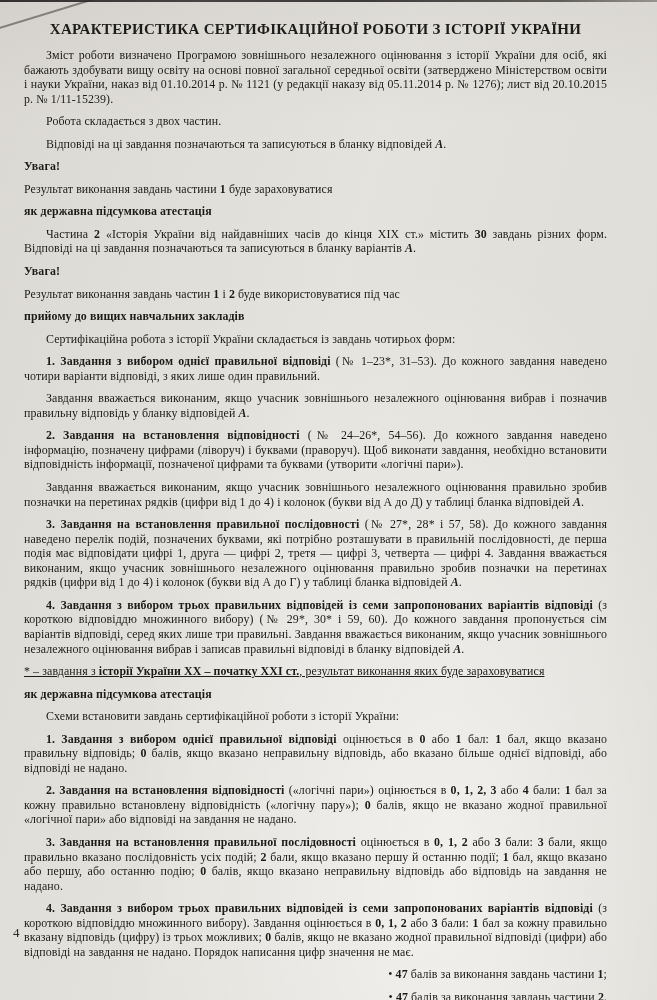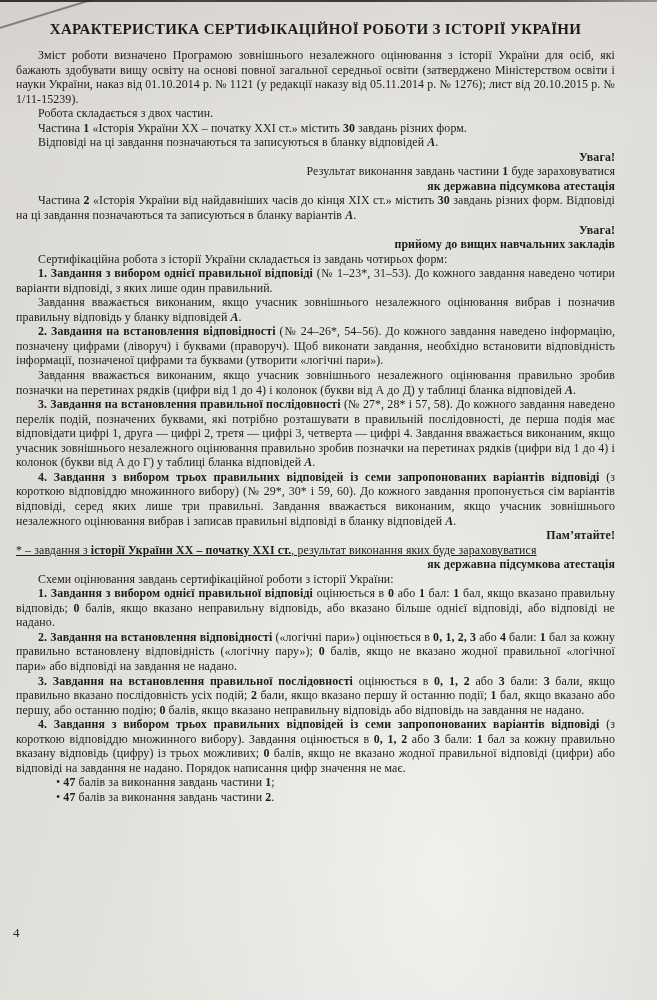--- a/index.html
+++ b/index.html
@@ -37,64 +37,63 @@
   }
   .title {
     text-align: center;
     font-weight: bold;
     font-size: 15px;
     line-height: 19px;
     letter-spacing: 0.3px;
     margin: 6px 0 9px 0;
     text-indent: 0;
   }
-  p { margin: 0; }
+  p { margin: 8px; }
   .j  { text-indent: 22px; }
   .jn { text-indent: 0; text-decoration: underline; }
-  .c  { text-align: right; text-indent: 0; }
-  .bullet { text-indent: 0; padding-left: 40px; text-align: left; }
+  .c  { text-align: left; text-indent: 0; }
+  .bullet { text-indent: 0; padding-left: 40px; text-align: right; }
   .b { font-weight: bold; }
   .i { font-style: italic; }
   .page-number {
     position: absolute;
     left: 13px; top: 925px;
     font-size: 13px;
     color: #2a2926;
   }
 </style>
 </head>
 <body>
 
 <div class="scan-edge-top"></div>
 <div class="scan-fold"></div>
 
 <div class="doc">
   <div class="title">ХАРАКТЕРИСТИКА СЕРТИФІКАЦІЙНОЇ РОБОТИ З ІСТОРІЇ УКРАЇНИ</div>
 
   <p class="j"><span>Зміст роботи визначено Програмою зовнішнього незалежного оцінювання з історії України для осіб, які бажають здобувати вищу освіту на основі повної загальної середньої освіти (затверджено Міністерством освіти і науки України, наказ від 01.10.2014 р. № 1121 (у редакції наказу від 05.11.2014 р. № 1276); лист від 20.10.2015 р. № 1/11-15239).</span></p>
   <p class="j"><span>Робота складається з двох частин.</span></p>
-  <p class="j"><span>Частина </span><span class="b">1</span><span> «Історія України ХХ – початку ХХІ ст.» містить </span><span class="b">30</span><span> завдань різних форм.</span></p>
   <p class="j"><span>Відповіді на ці завдання позначаються та записуються в бланку відповідей </span><span class="b i">А</span><span>.</span></p>
   <p class="c"><span class="b">Увага!</span></p>
   <p class="c"><span>Результат виконання завдань частини </span><span class="b">1</span><span> буде зараховуватися</span></p>
   <p class="c"><span class="b">як державна підсумкова атестація</span></p>
   <p class="j"><span>Частина </span><span class="b">2</span><span> «Історія України від найдавніших часів до кінця ХІХ ст.» містить </span><span class="b">30</span><span> завдань різних форм. Відповіді на ці завдання позначаються та записуються в бланку варіантів </span><span class="b i">А</span><span>.</span></p>
   <p class="c"><span class="b">Увага!</span></p>
+  <p class="c"><span>Результат виконання завдань частин </span><span class="b">1</span><span> і </span><span class="b">2</span><span> буде використовуватися під час</span></p>
   <p class="c"><span class="b">прийому до вищих навчальних закладів</span></p>
   <p class="j"><span>Сертифікаційна робота з історії України складається із завдань чотирьох форм:</span></p>
   <p class="j"><span class="b">1. Завдання з вибором однієї правильної відповіді</span><span> (№ 1–23*, 31–53). До кожного завдання наведено чотири варіанти відповіді, з яких лише один правильний.</span></p>
   <p class="j"><span>Завдання вважається виконаним, якщо учасник зовнішнього незалежного оцінювання вибрав і позначив правильну відповідь у бланку відповідей </span><span class="b i">А</span><span>.</span></p>
   <p class="j"><span class="b">2. Завдання на встановлення відповідності</span><span> (№ 24–26*, 54–56). До кожного завдання наведено інформацію, позначену цифрами (ліворуч) і буквами (праворуч). Щоб виконати завдання, необхідно встановити відповідність інформації, позначеної цифрами та буквами (утворити «логічні пари»).</span></p>
   <p class="j"><span>Завдання вважається виконаним, якщо учасник зовнішнього незалежного оцінювання правильно зробив позначки на перетинах рядків (цифри від 1 до 4) і колонок (букви від А до Д) у таблиці бланка відповідей </span><span class="b i">А</span><span>.</span></p>
   <p class="j"><span class="b">3. Завдання на встановлення правильної послідовності</span><span> (№ 27*, 28* і 57, 58). До кожного завдання наведено перелік подій, позначених буквами, які потрібно розташувати в правильній послідовності, де перша подія має відповідати цифрі 1, друга — цифрі 2, третя — цифрі 3, четверта — цифрі 4. Завдання вважається виконаним, якщо учасник зовнішнього незалежного оцінювання правильно зробив позначки на перетинах рядків (цифри від 1 до 4) і колонок (букви від А до Г) у таблиці бланка відповідей </span><span class="b i">А</span><span>.</span></p>
   <p class="j"><span class="b">4. Завдання з вибором трьох правильних відповідей із семи запропонованих варіантів відповіді</span><span> (з короткою відповіддю множинного вибору) (№ 29*, 30* і 59, 60). До кожного завдання пропонується сім варіантів відповіді, серед яких лише три правильні. Завдання вважається виконаним, якщо учасник зовнішнього незалежного оцінювання вибрав і записав правильні відповіді в бланку відповідей </span><span class="b i">А</span><span>.</span></p>
-  <p class="c"><span class="b">Пам’ятайте!</span></p>
   <p class="jn"><span>* – завдання з </span><span class="b">історії України ХХ – початку ХХІ ст.</span><span>, результат виконання яких буде зараховуватися</span></p>
   <p class="c"><span class="b">як державна підсумкова атестація</span></p>
-  <p class="j"><span>Схеми оцінювання завдань сертифікаційної роботи з історії України:</span></p>
+  <p class="j"><span>Схеми встановити завдань сертифікаційної роботи з історії України:</span></p>
   <p class="j"><span class="b">1. Завдання з вибором однієї правильної відповіді</span><span> оцінюється в </span><span class="b">0</span><span> або </span><span class="b">1</span><span> бал: </span><span class="b">1</span><span> бал, якщо вказано правильну відповідь; </span><span class="b">0</span><span> балів, якщо вказано неправильну відповідь, або вказано більше однієї відповіді, або відповіді не надано.</span></p>
   <p class="j"><span class="b">2. Завдання на встановлення відповідності</span><span> («логічні пари») оцінюється в </span><span class="b">0, 1, 2, 3</span><span> або </span><span class="b">4</span><span> бали: </span><span class="b">1</span><span> бал за кожну правильно встановлену відповідність («логічну пару»); </span><span class="b">0</span><span> балів, якщо не вказано жодної правильної «логічної пари» або відповіді на завдання не надано.</span></p>
   <p class="j"><span class="b">3. Завдання на встановлення правильної послідовності</span><span> оцінюється в </span><span class="b">0, 1, 2</span><span> або </span><span class="b">3</span><span> бали: </span><span class="b">3</span><span> бали, якщо правильно вказано послідовність усіх подій; </span><span class="b">2</span><span> бали, якщо вказано першу й останню події; </span><span class="b">1</span><span> бал, якщо вказано або першу, або останню подію; </span><span class="b">0</span><span> балів, якщо вказано неправильну відповідь або відповідь на завдання не надано.</span></p>
   <p class="j"><span class="b">4. Завдання з вибором трьох правильних відповідей із семи запропонованих варіантів відповіді</span><span> (з короткою відповіддю множинного вибору). Завдання оцінюється в </span><span class="b">0, 1, 2</span><span> або </span><span class="b">3</span><span> бали: </span><span class="b">1</span><span> бал за кожну правильно вказану відповідь (цифру) із трьох можливих; </span><span class="b">0</span><span> балів, якщо не вказано жодної правильної відповіді (цифри) або відповіді на завдання не надано. Порядок написання цифр значення не має.</span></p>
   <p class="bullet"><span>•  </span><span class="b">47</span><span> балів за виконання завдань частини </span><span class="b">1</span><span>;</span></p>
   <p class="bullet"><span>•  </span><span class="b">47</span><span> балів за виконання завдань частини </span><span class="b">2</span><span>.</span></p>
 </div>
 
 <div class="page-number">4</div>
 

